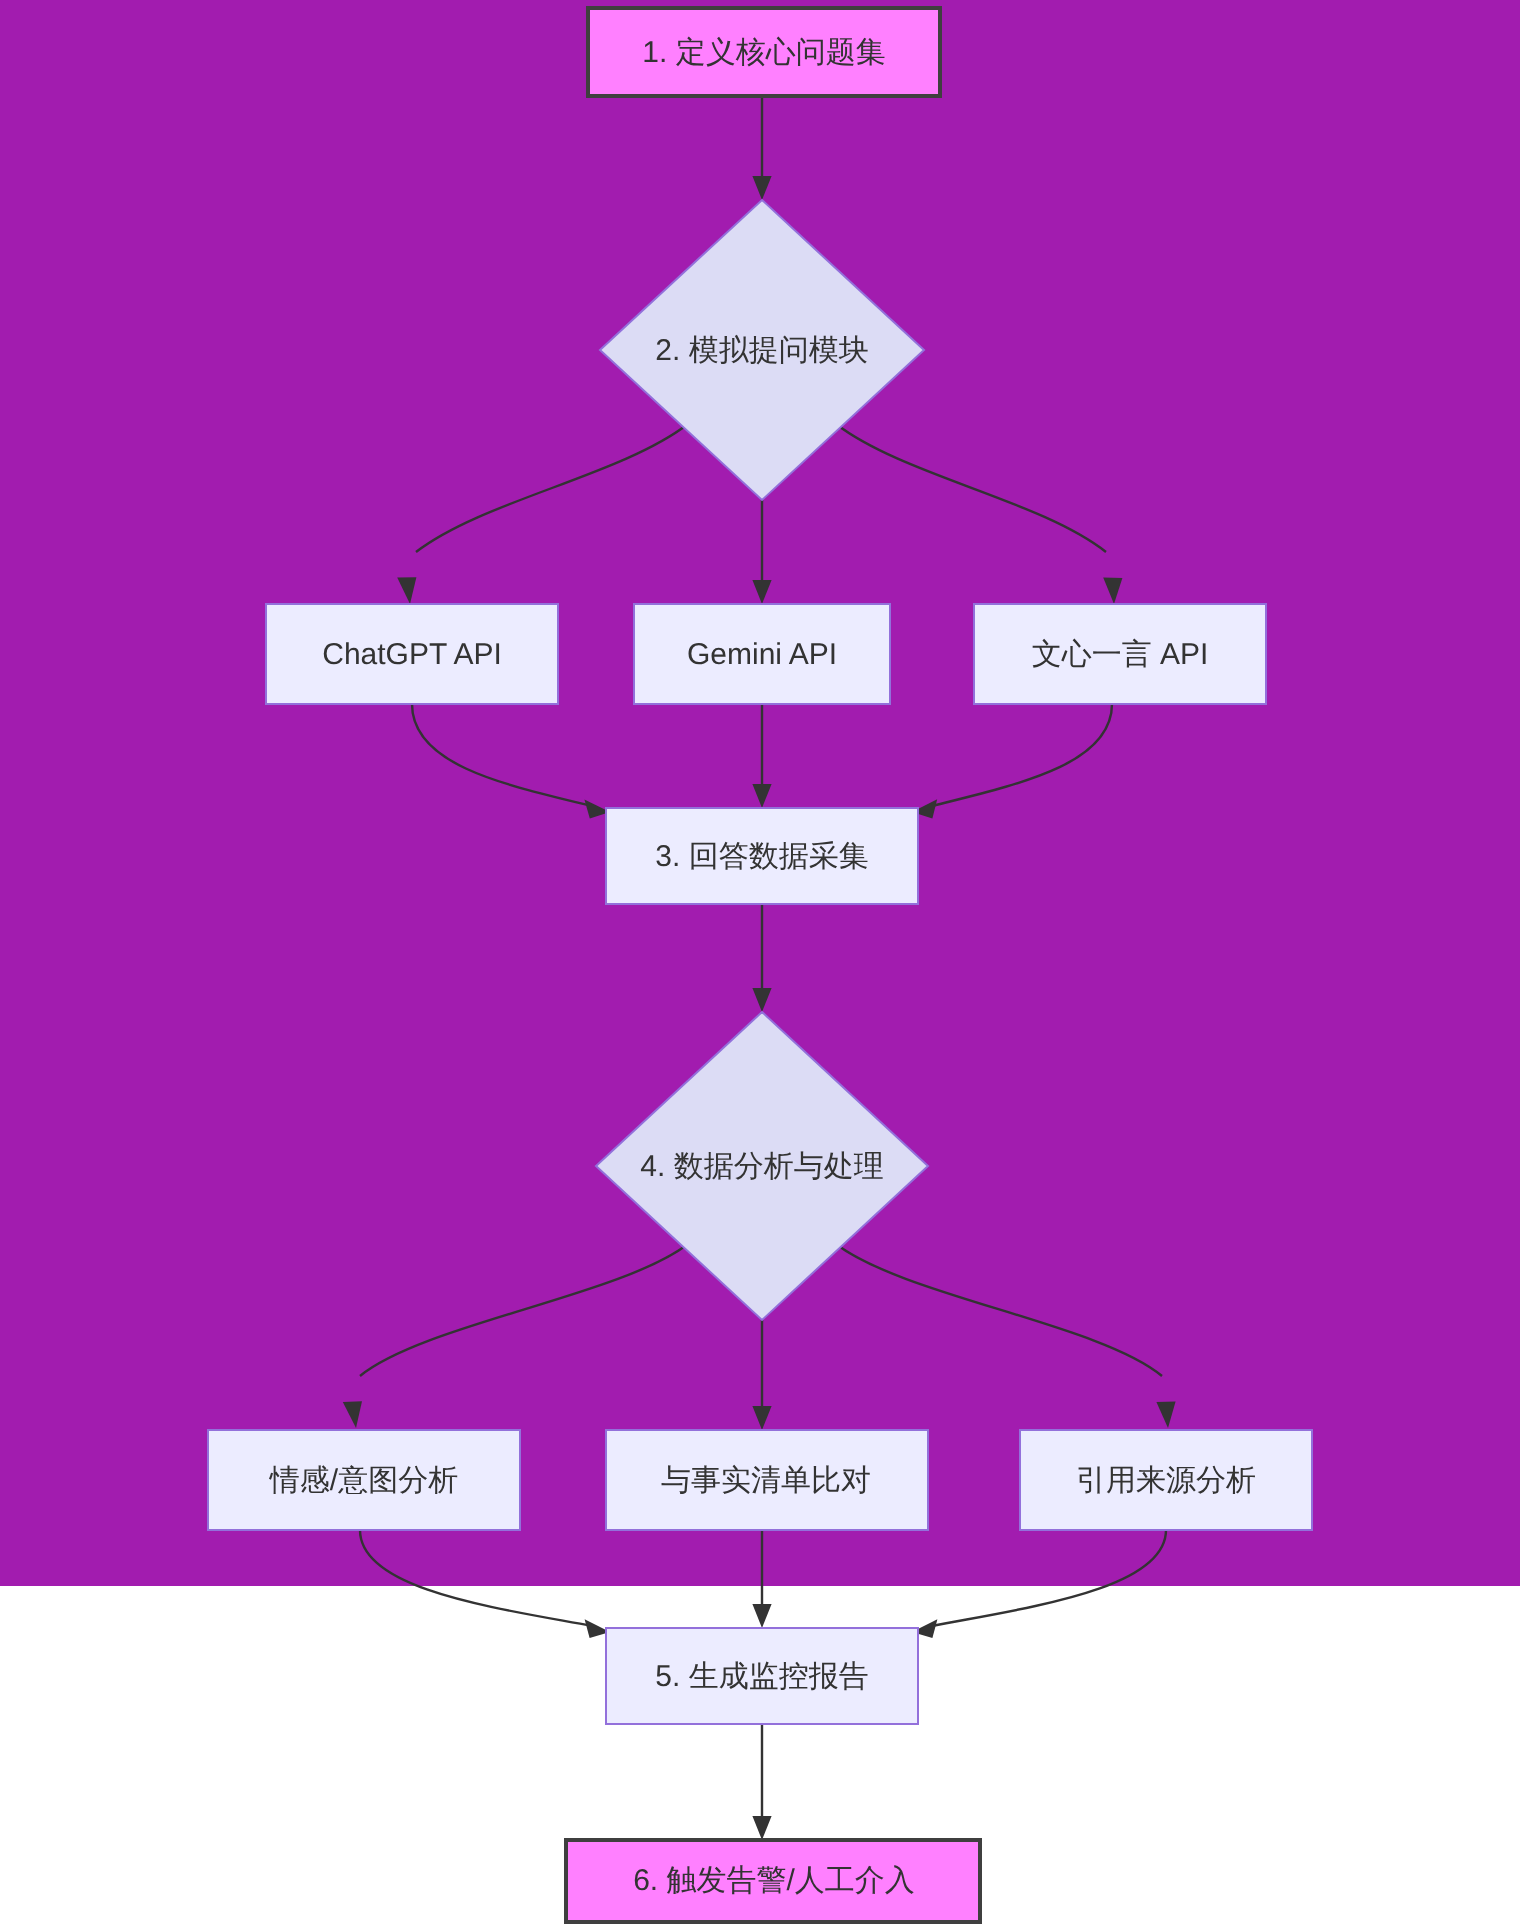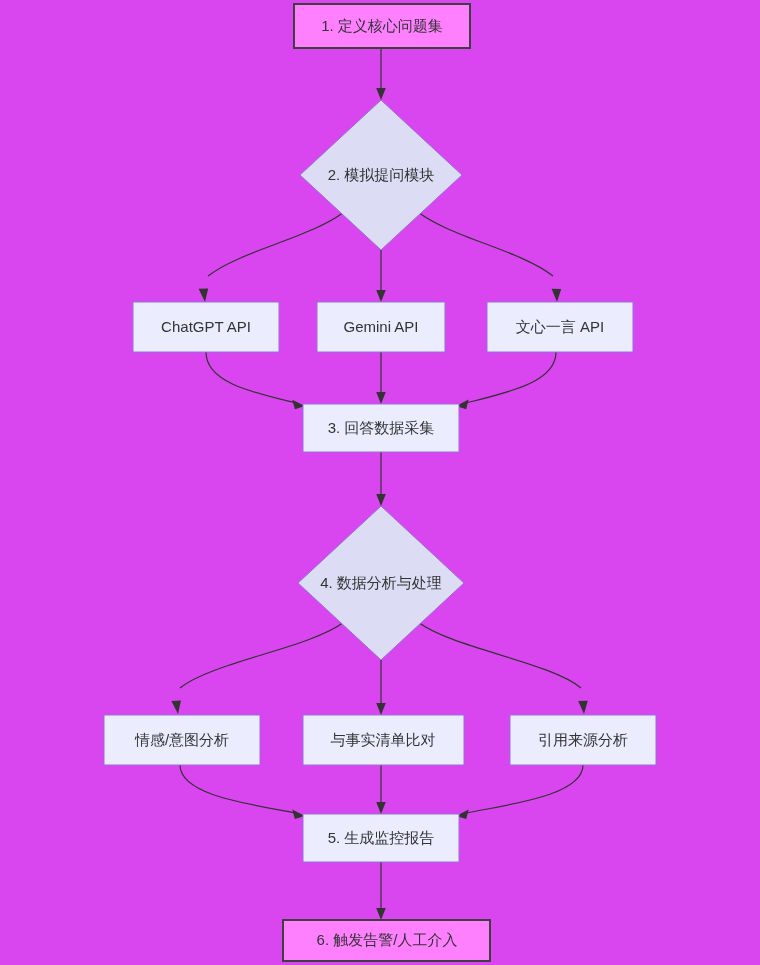--- a/index.html
+++ b/index.html
@@ -9,22 +9,22 @@
   }
   body {
     width: 760px;
     height: 965px;
     font-family: "Liberation Sans", "DejaVu Sans", sans-serif;
     overflow: hidden;
   }
   #flowchart-canvas {
     position: relative;
     width: 760px;
-    height: 965px;
-    background: #d946ef;
+    height: 793px;
+    background: #a21caf;
   }
   svg.diagram {
     display: block;
     width: 760px;
     height: 965px;
   }
   .node-shape {
     stroke-width: 1;
   }
   .node-shape.process {

